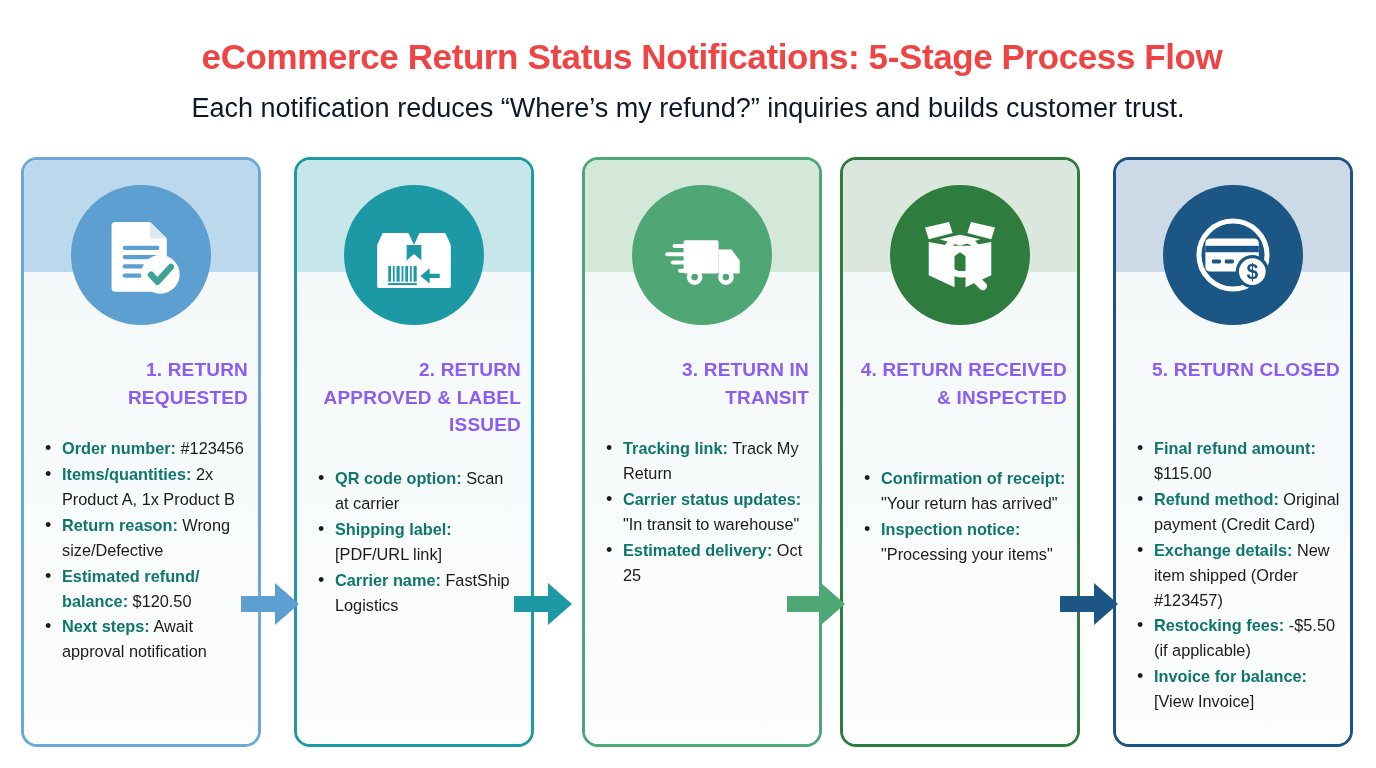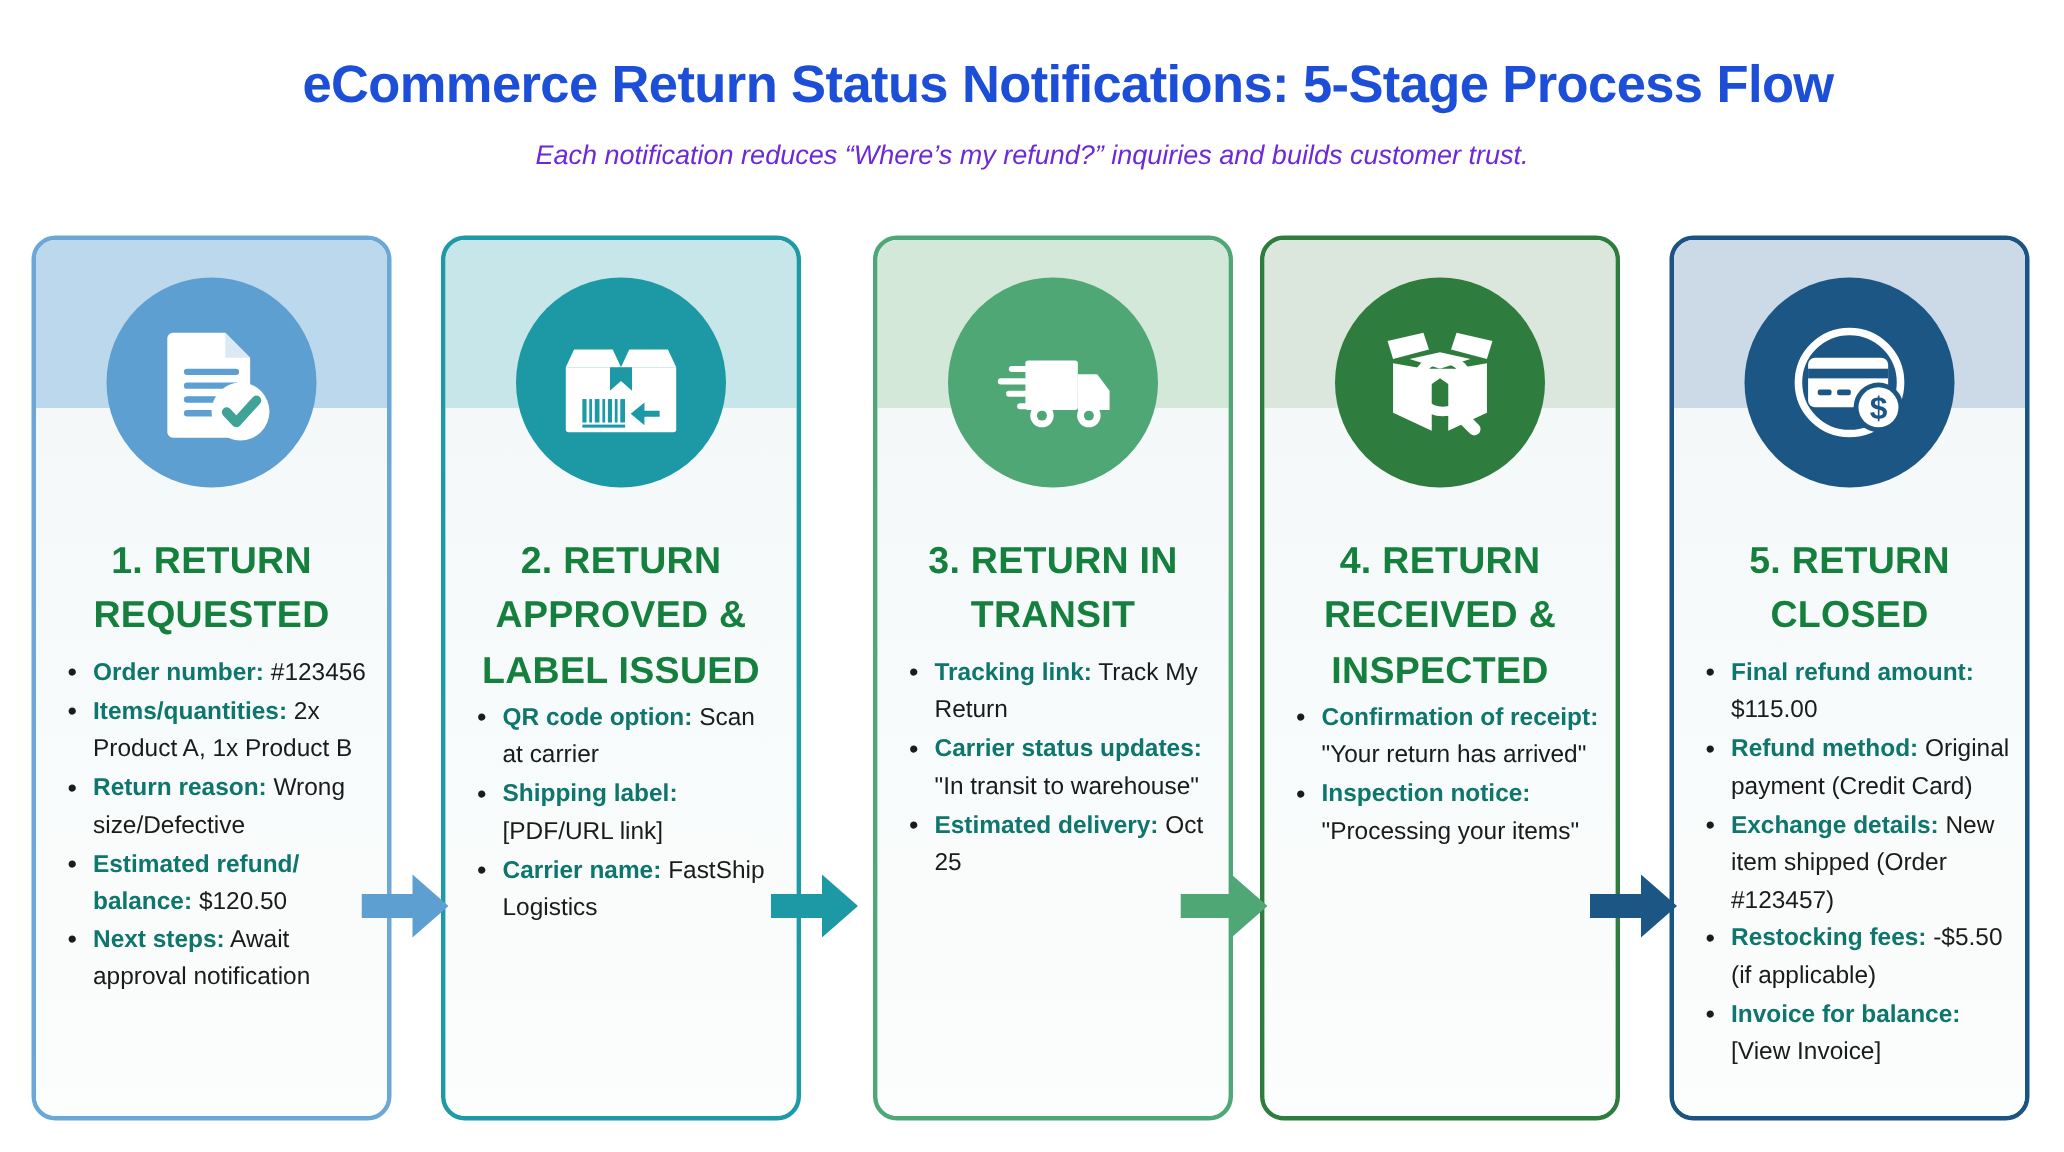--- a/index.html
+++ b/index.html
@@ -17,31 +17,30 @@
   }
 
   
   .header {
     padding-top: 38px;
     text-align: center;
   }
   .title {
     font-size: 35px;
     font-weight: bold;
-    color: #1d4ed8;
+    color: #ef4444;
     letter-spacing: -0.4px;
     line-height: 1.1;
     padding-left: 48px;
   }
   .subtitle {
     margin-top: 16px;
-    font-size: 18px;
-    color: #6d28d9;
+    font-size: 27px;
+    color: #0f172a;
     font-weight: 400;
-    font-style: italic;
   }
 
   
   .flow {
     position: absolute;
     top: 157px;
     left: 0;
     width: 1376px;
     height: 590px;
   }
@@ -98,24 +97,24 @@
   .card-3 .icon-wrap { background: #4fa775; }
   .card-4 .icon-wrap { background: #2f7d3e; }
   .card-5 .icon-wrap { background: #1c5685; }
   .icon-wrap svg { width: 92px; height: 92px; display: block; }
 
   
   .card-title {
     position: absolute;
     top: 196px;
     left: 10px; right: 10px;
-    text-align: center;
-    font-size: 25px;
+    text-align: right;
+    font-size: 19px;
     font-weight: bold;
-    color: #15803d;
+    color: #8b5cf6;
     line-height: 1.45;
     letter-spacing: 0.2px;
     z-index: 3;
   }
 
   ul.bullets {
     position: absolute;
     left: 18px;
     right: 10px;
     list-style: none;

